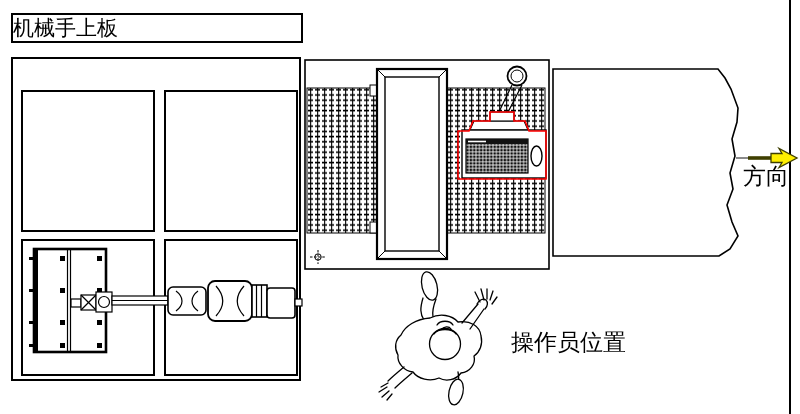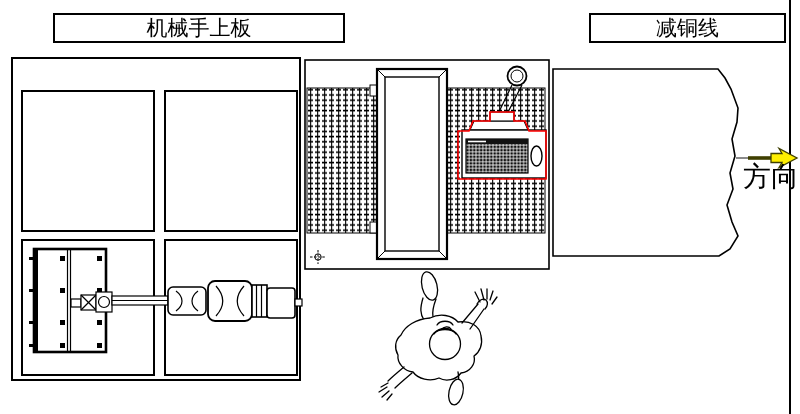--- a/index.html
+++ b/index.html
@@ -2,39 +2,36 @@
 <html><head>
 <meta charset="utf-8">
 <style>
   html,body{margin:0;padding:0;background:#fff;}
   .canvas{
     position:relative;width:800px;height:414px;background:#ffffff;overflow:hidden;
     font-family:"Liberation Serif","DejaVu Serif",serif;color:#000;
   }
   .abs{position:absolute;box-sizing:border-box;}
   .hdr{
-    border:2px solid #000;background:#fff;text-align:center;
-    font-size:21px;line-height:26px;white-space:nowrap;overflow:hidden;margin-left:42px;
+    border:2px solid #000;background:#fff;text-align:left;
+    font-size:21px;line-height:26px;white-space:nowrap;overflow:hidden;
   }
   .outer-box{border:2px solid #000;background:#fff;}
   .slot{border:2px solid #000;background:#fff;}
   svg{position:absolute;display:block;}
-  .lbl{font-size:28px;line-height:26px;white-space:nowrap;}
+  .lbl{font-size:23px;line-height:26px;white-space:nowrap;}
   .vline{background:#000;}
 </style>
 </head>
 <body>
 
 <div class="canvas">
 
   <div class="abs hdr" style="left:11px;top:13px;width:292px;height:30px;">
     <span>机械手上板</span>
-  </div>
-  <div class="abs hdr" style="left:547px;top:13px;width:197px;height:30px;">
-    <span>减铜线</span>
   </div>
 
   <div class="abs outer-box" style="left:11px;top:57px;width:290px;height:324px;"></div>
   <div class="abs slot" style="left:21px;top:90px;width:134px;height:142px;"></div>
   <div class="abs slot" style="left:164px;top:90px;width:134px;height:142px;"></div>
   <div class="abs slot" style="left:21px;top:239px;width:134px;height:137px;"></div>
   <div class="abs slot" style="left:164px;top:239px;width:134px;height:137px;"></div>
 
   <svg style="left:11px;top:230px;" width="300" height="160" viewBox="11 230 300 160">
     <g stroke="#000" fill="none" stroke-width="1.2">
@@ -168,14 +165,15 @@
       <path d="M477,304 C479,300 483,298 486,300 C488,302 488,306 485,309" fill="none"></path>
       <path d="M480,302 L475,292 M484,300 L481,289 M487,299 L487,289 M490,300 L493,291 M492,304 L497,297" fill="none"></path>
 
       <path d="M404,367 C398,372 392,377 388,381 M412,373 C405,379 399,384 395,388" fill="none"></path>
       <path d="M388,383 L381,387 M387,387 L379,392 M389,391 L382,397 M392,394 L387,400" fill="none"></path>
 
       <path d="M458,372 C459,377 459,380 458,383" fill="none"></path>
       <ellipse cx="456" cy="392" rx="7" ry="13" transform="rotate(12 456 392)"></ellipse>
     </g>
   </svg>
+  <div class="abs lbl" style="left:511px;top:330px;">操作员位置</div>
 
 </div>
 
 </body></html>

